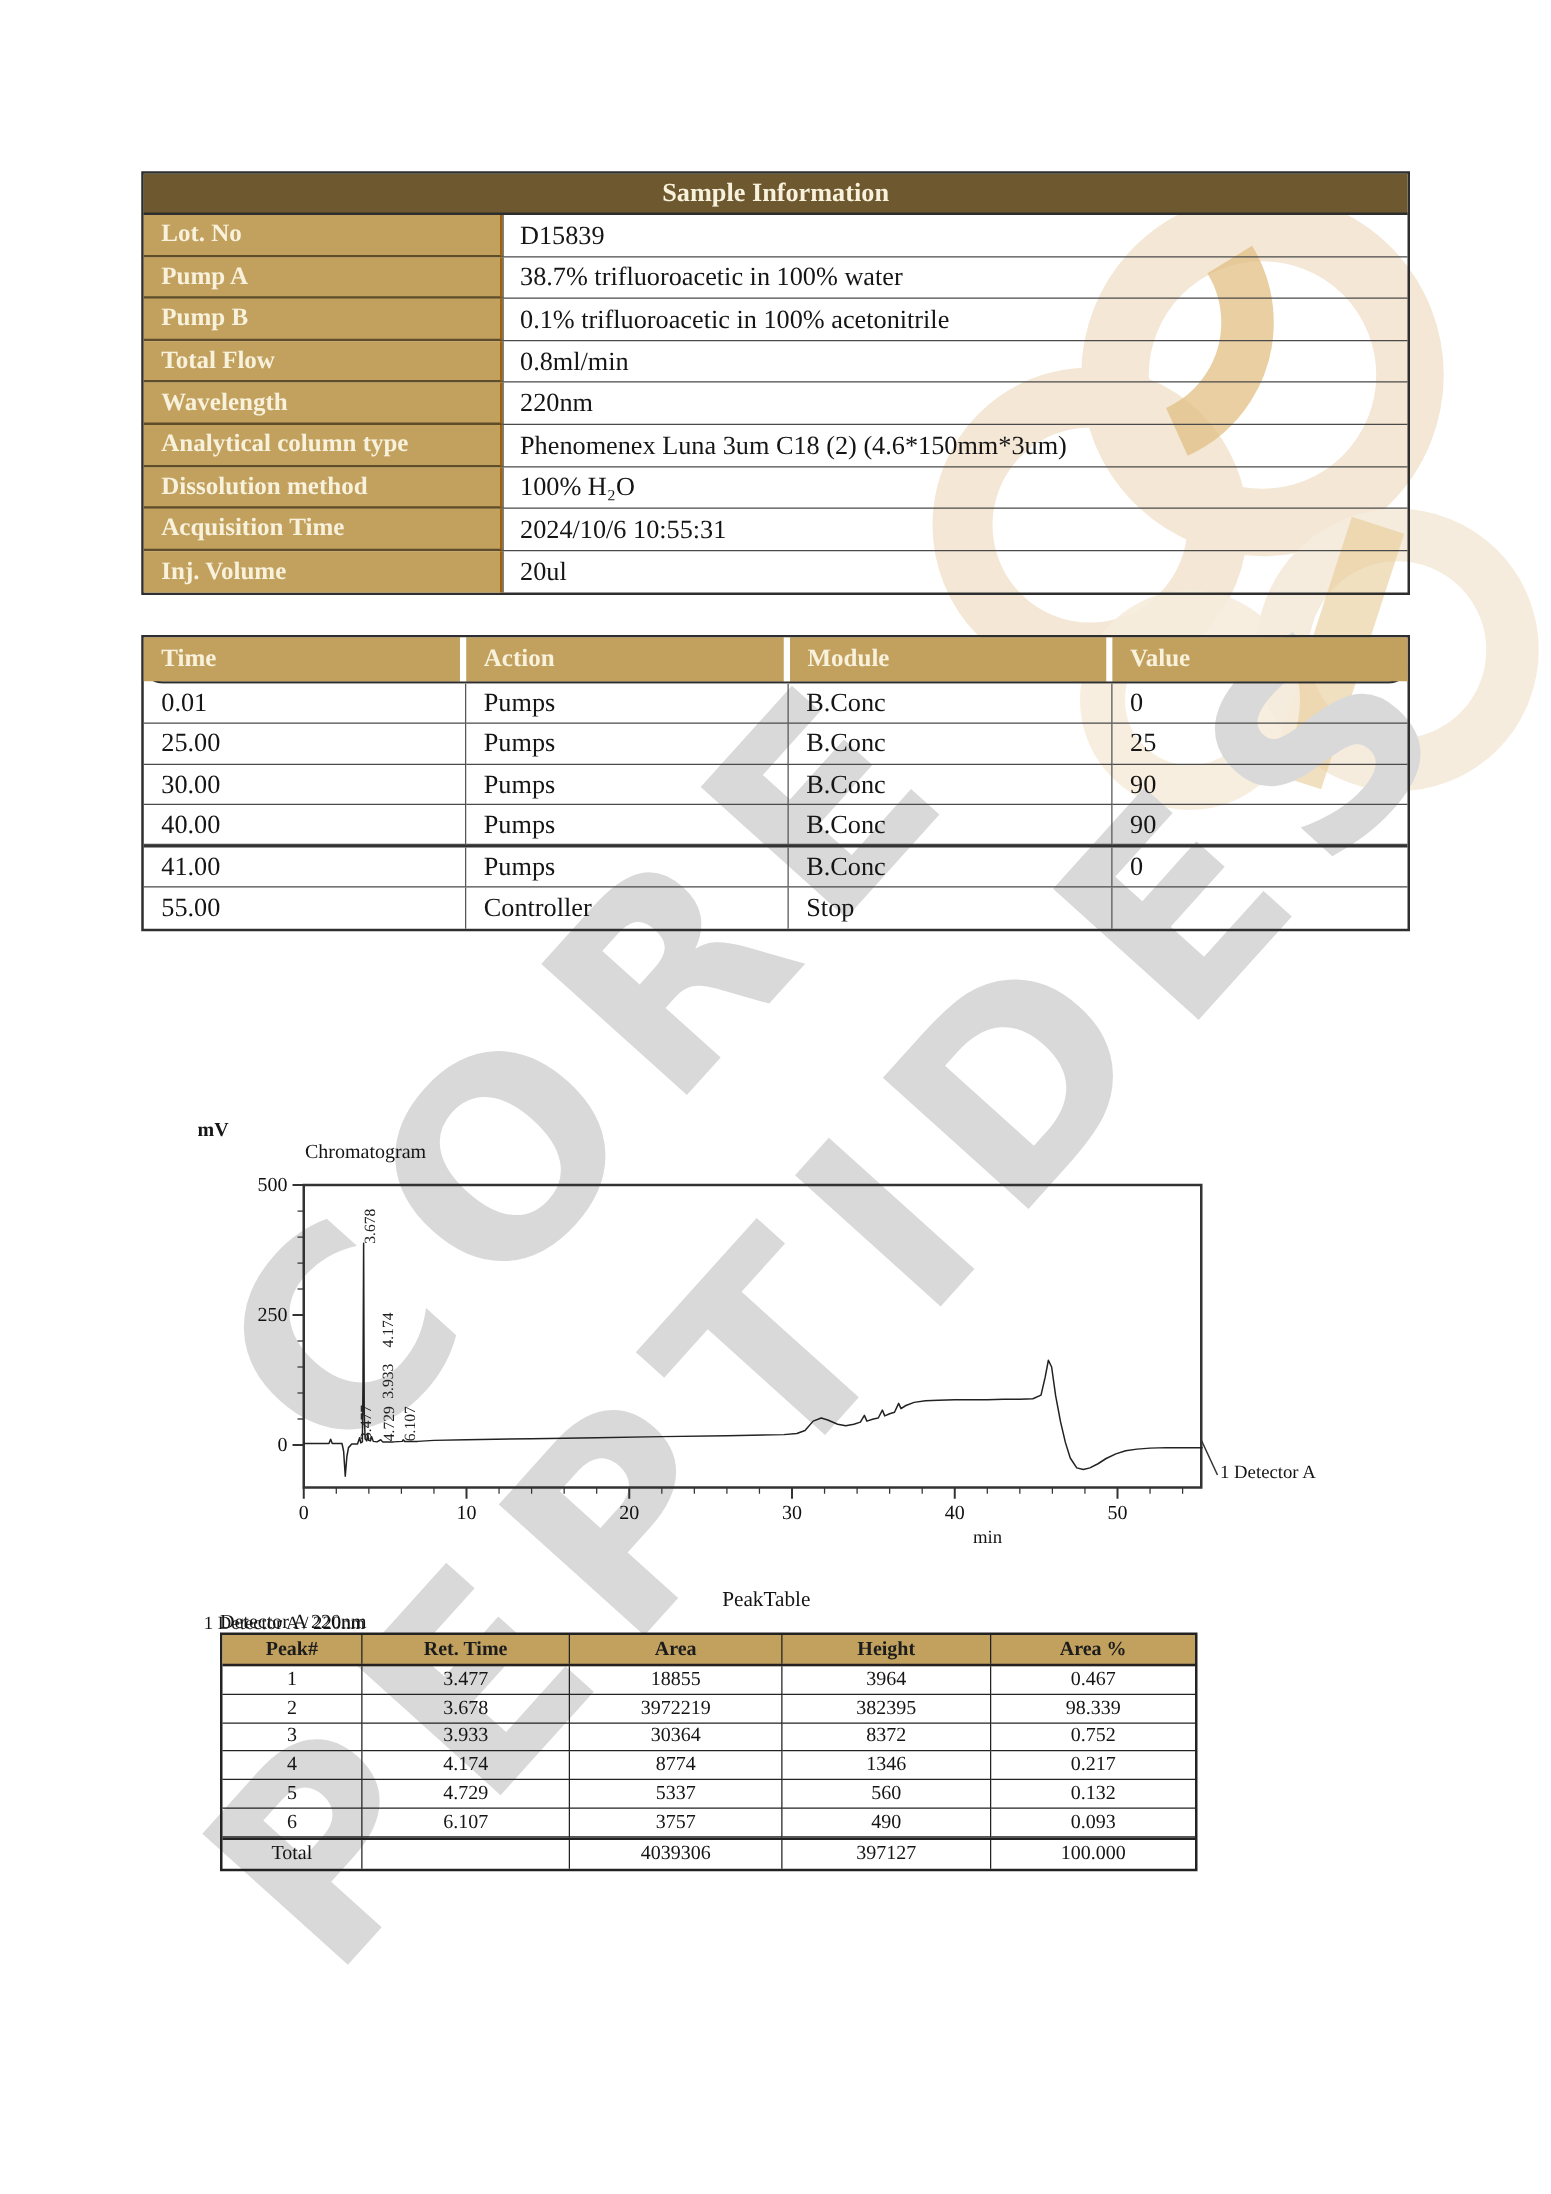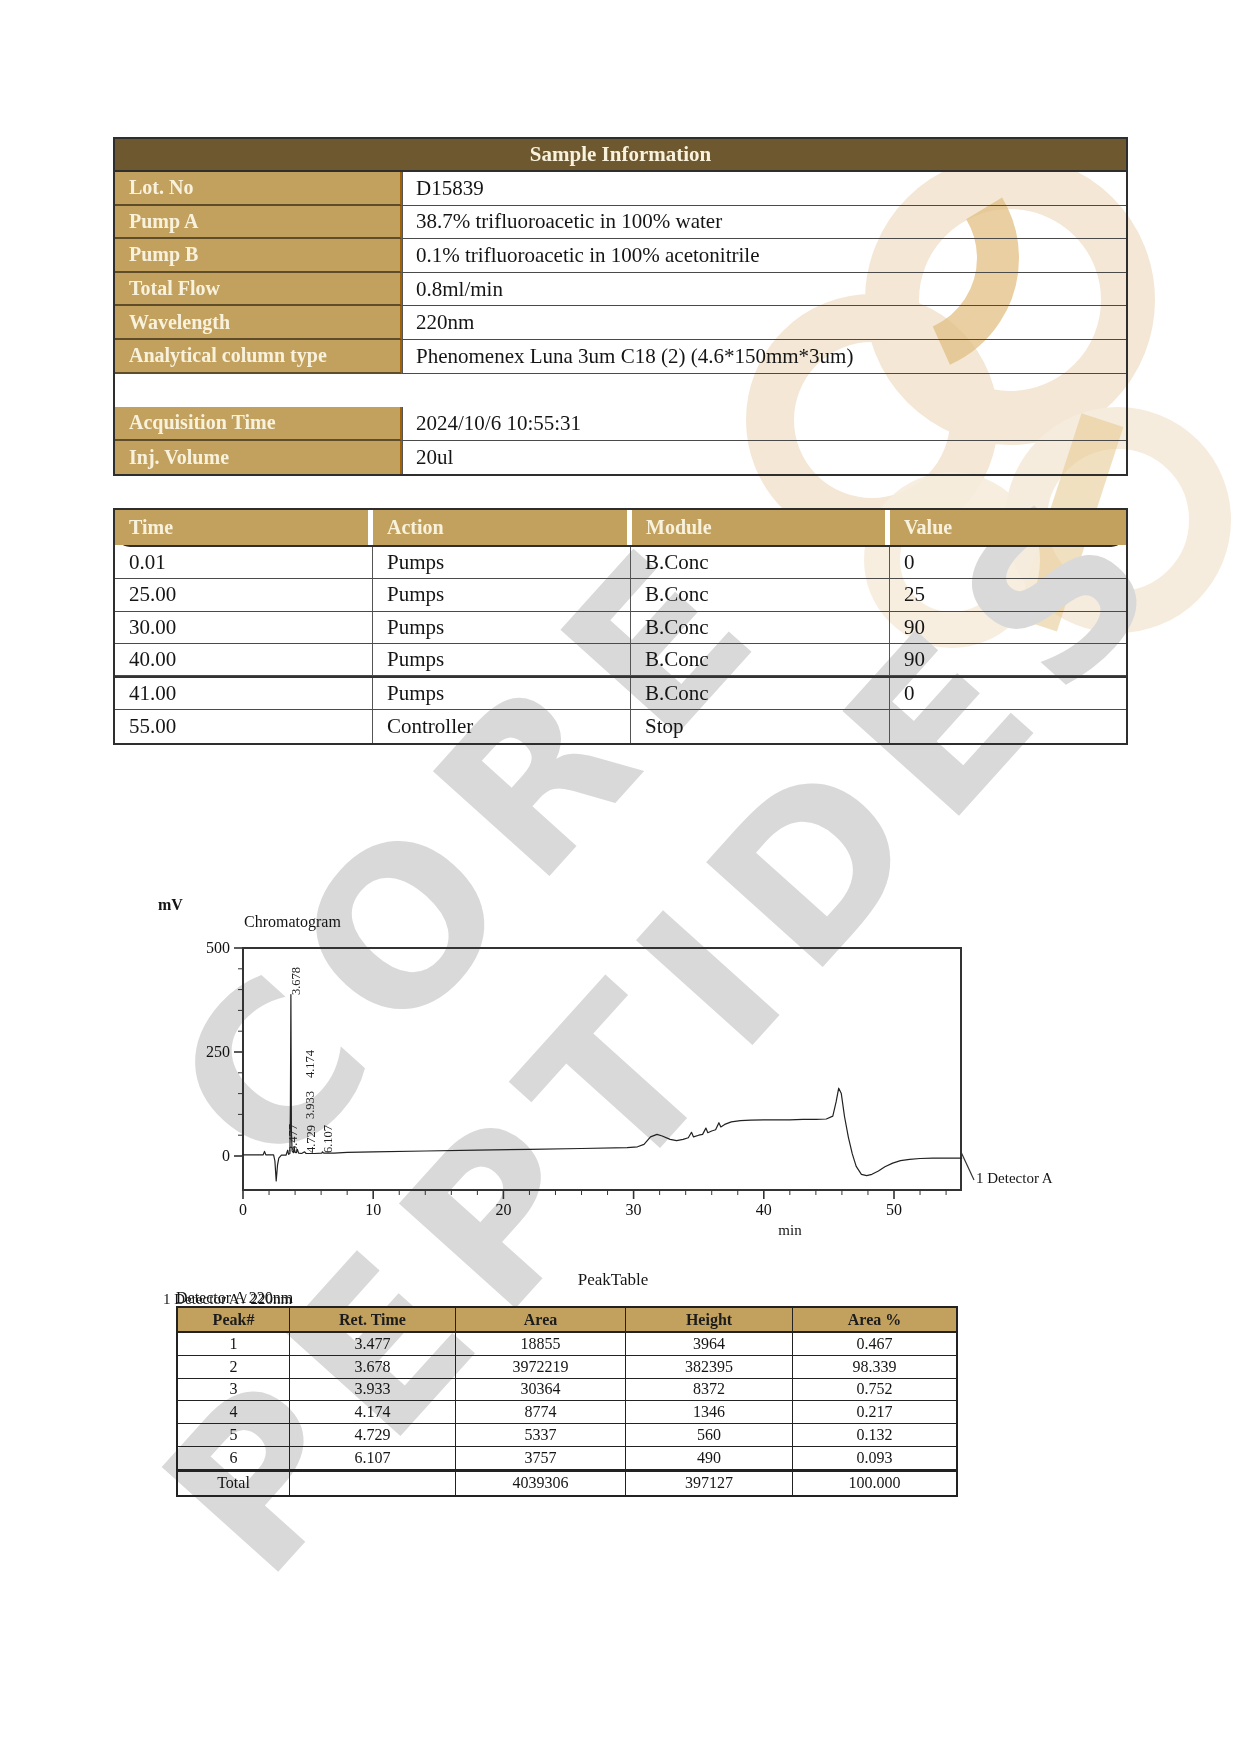--- a/index.html
+++ b/index.html
@@ -96,20 +96,22 @@
         </div>
         <div class="st-row">
           <div class="st-label">Wavelength</div>
           <div class="st-value">220nm</div>
         </div>
         <div class="st-row">
           <div class="st-label">Analytical column type</div>
           <div class="st-value">Phenomenex Luna 3um C18 (2) (4.6*150mm*3um)</div>
         </div>
         <div class="st-row">
+          <div class="st-label">Dissolution method</div>
+          <div class="st-value">100% H₂O</div>
         </div>
         <div class="st-row">
           <div class="st-label">Acquisition Time</div>
           <div class="st-value">2024/10/6 10:55:31</div>
         </div>
         <div class="st-row">
           <div class="st-label">Inj. Volume</div>
           <div class="st-value">20ul</div>
         </div>
       </div>

